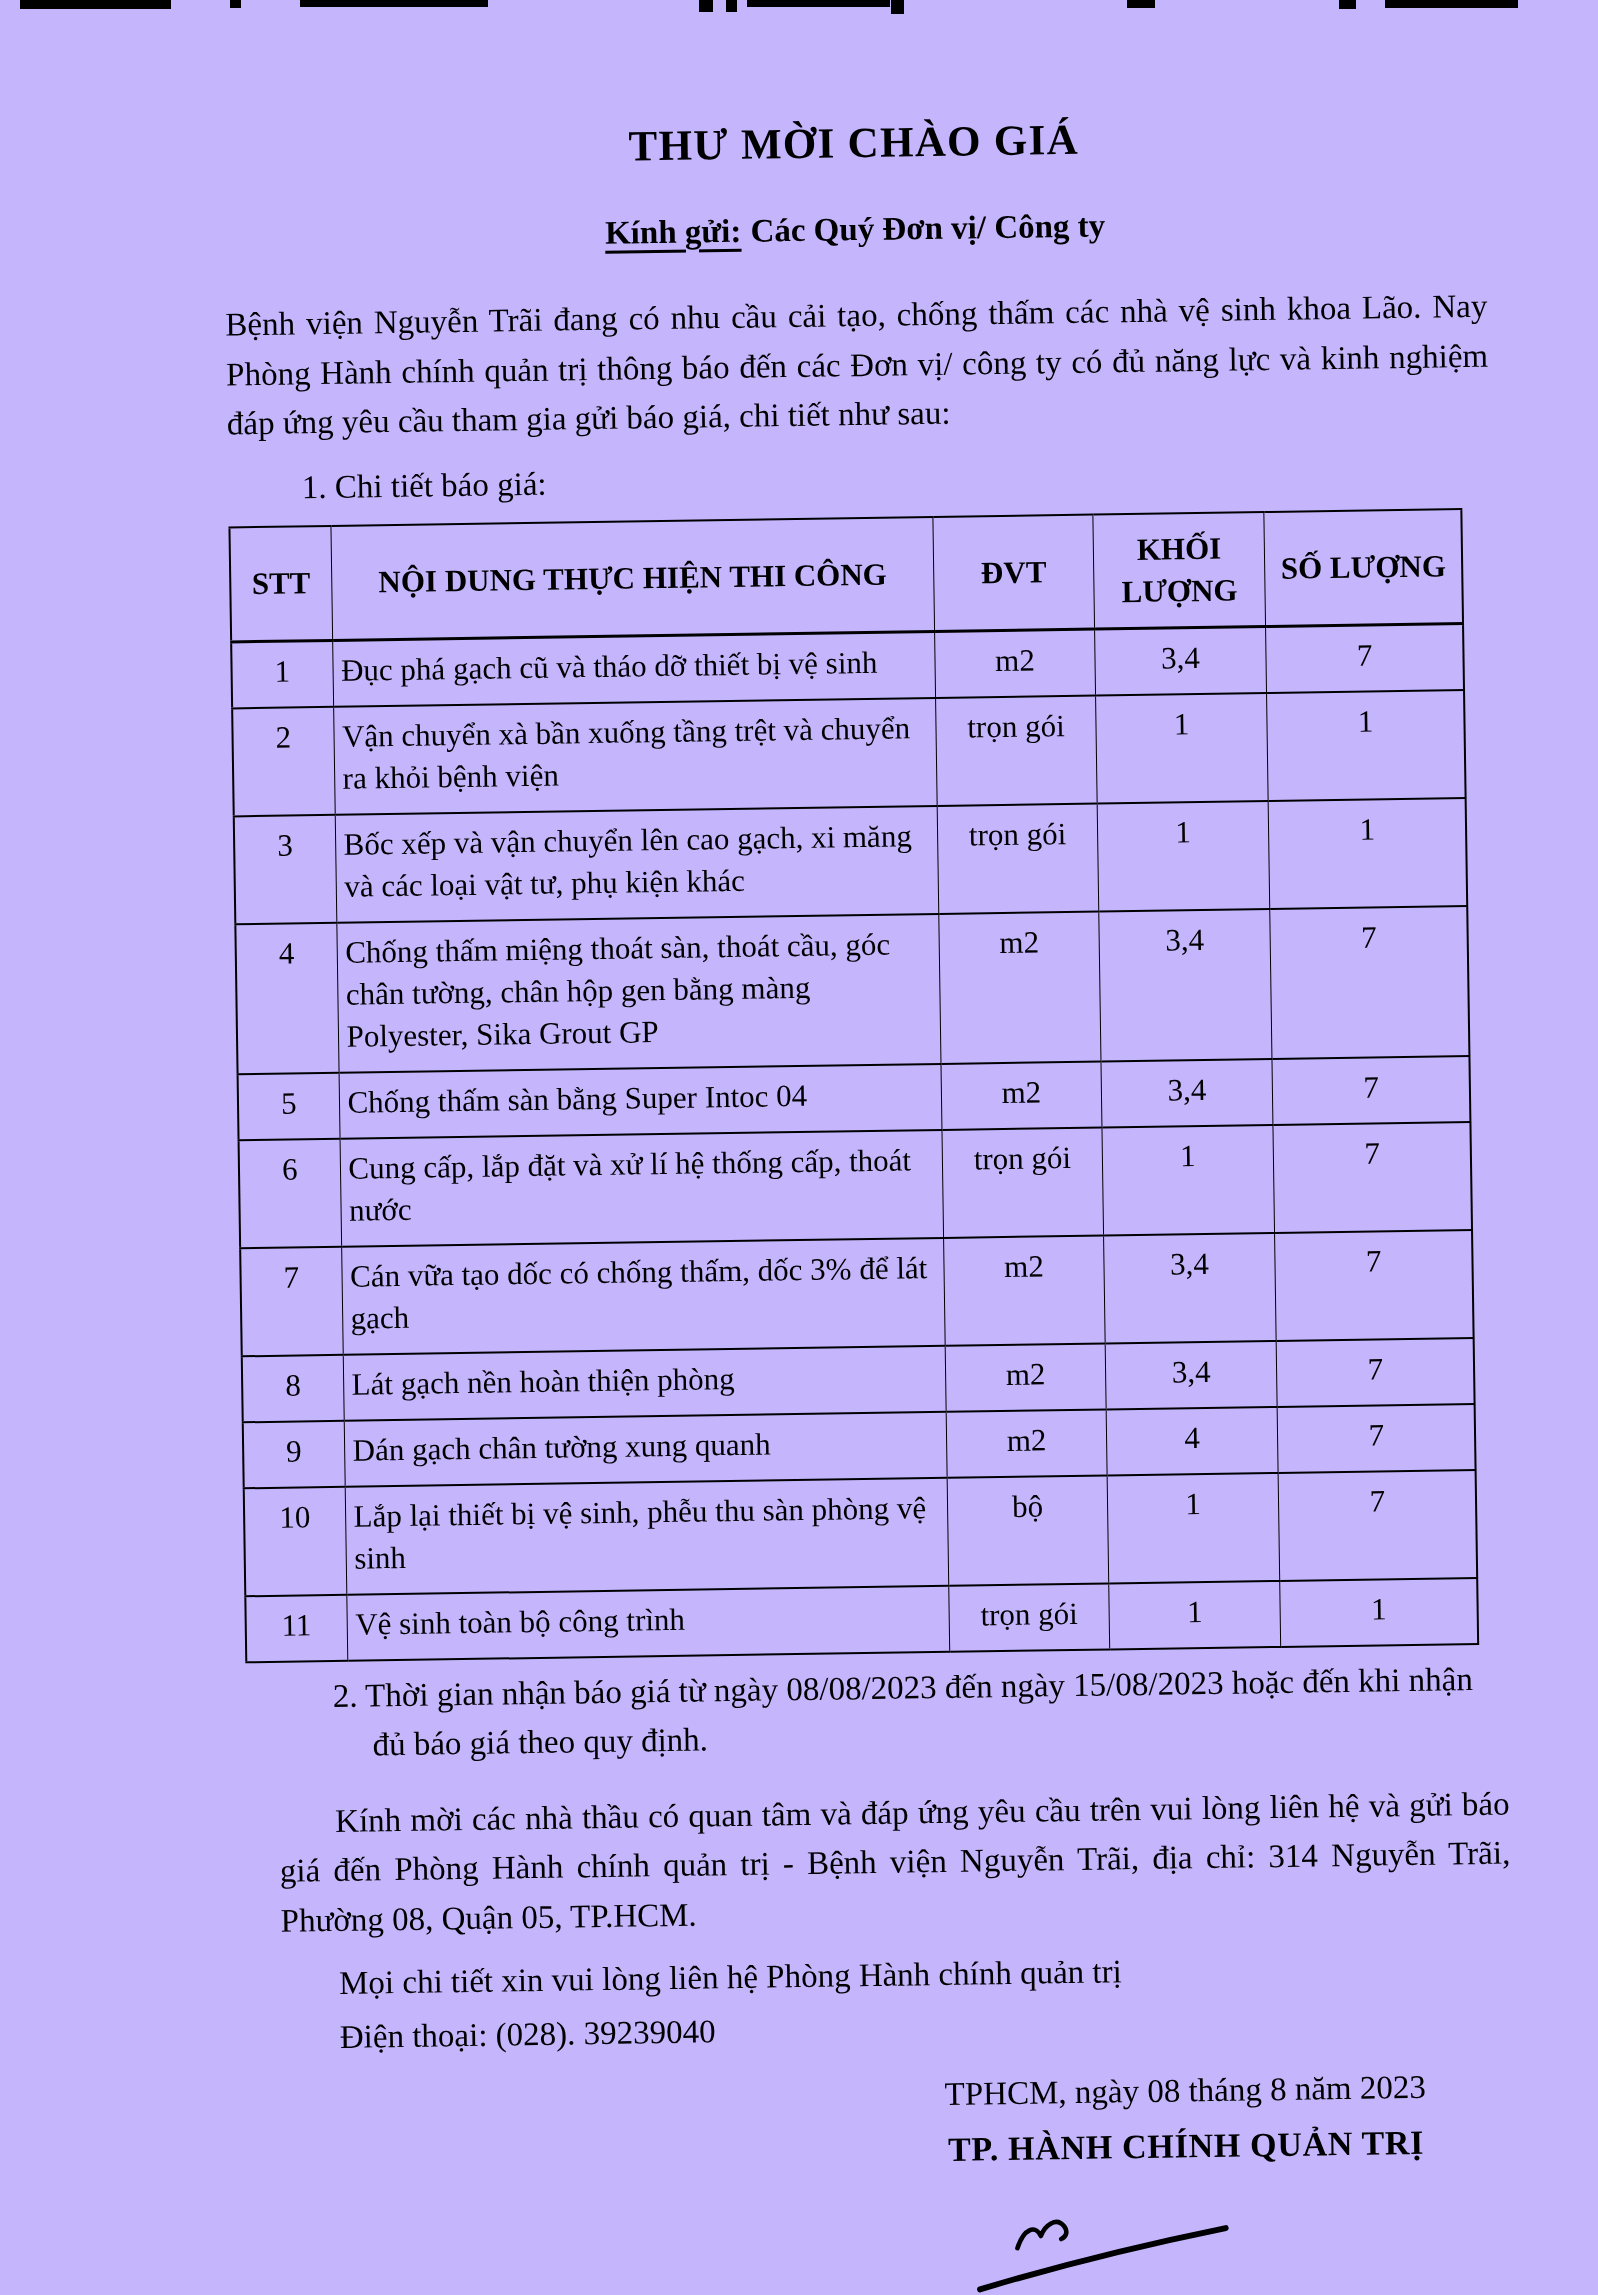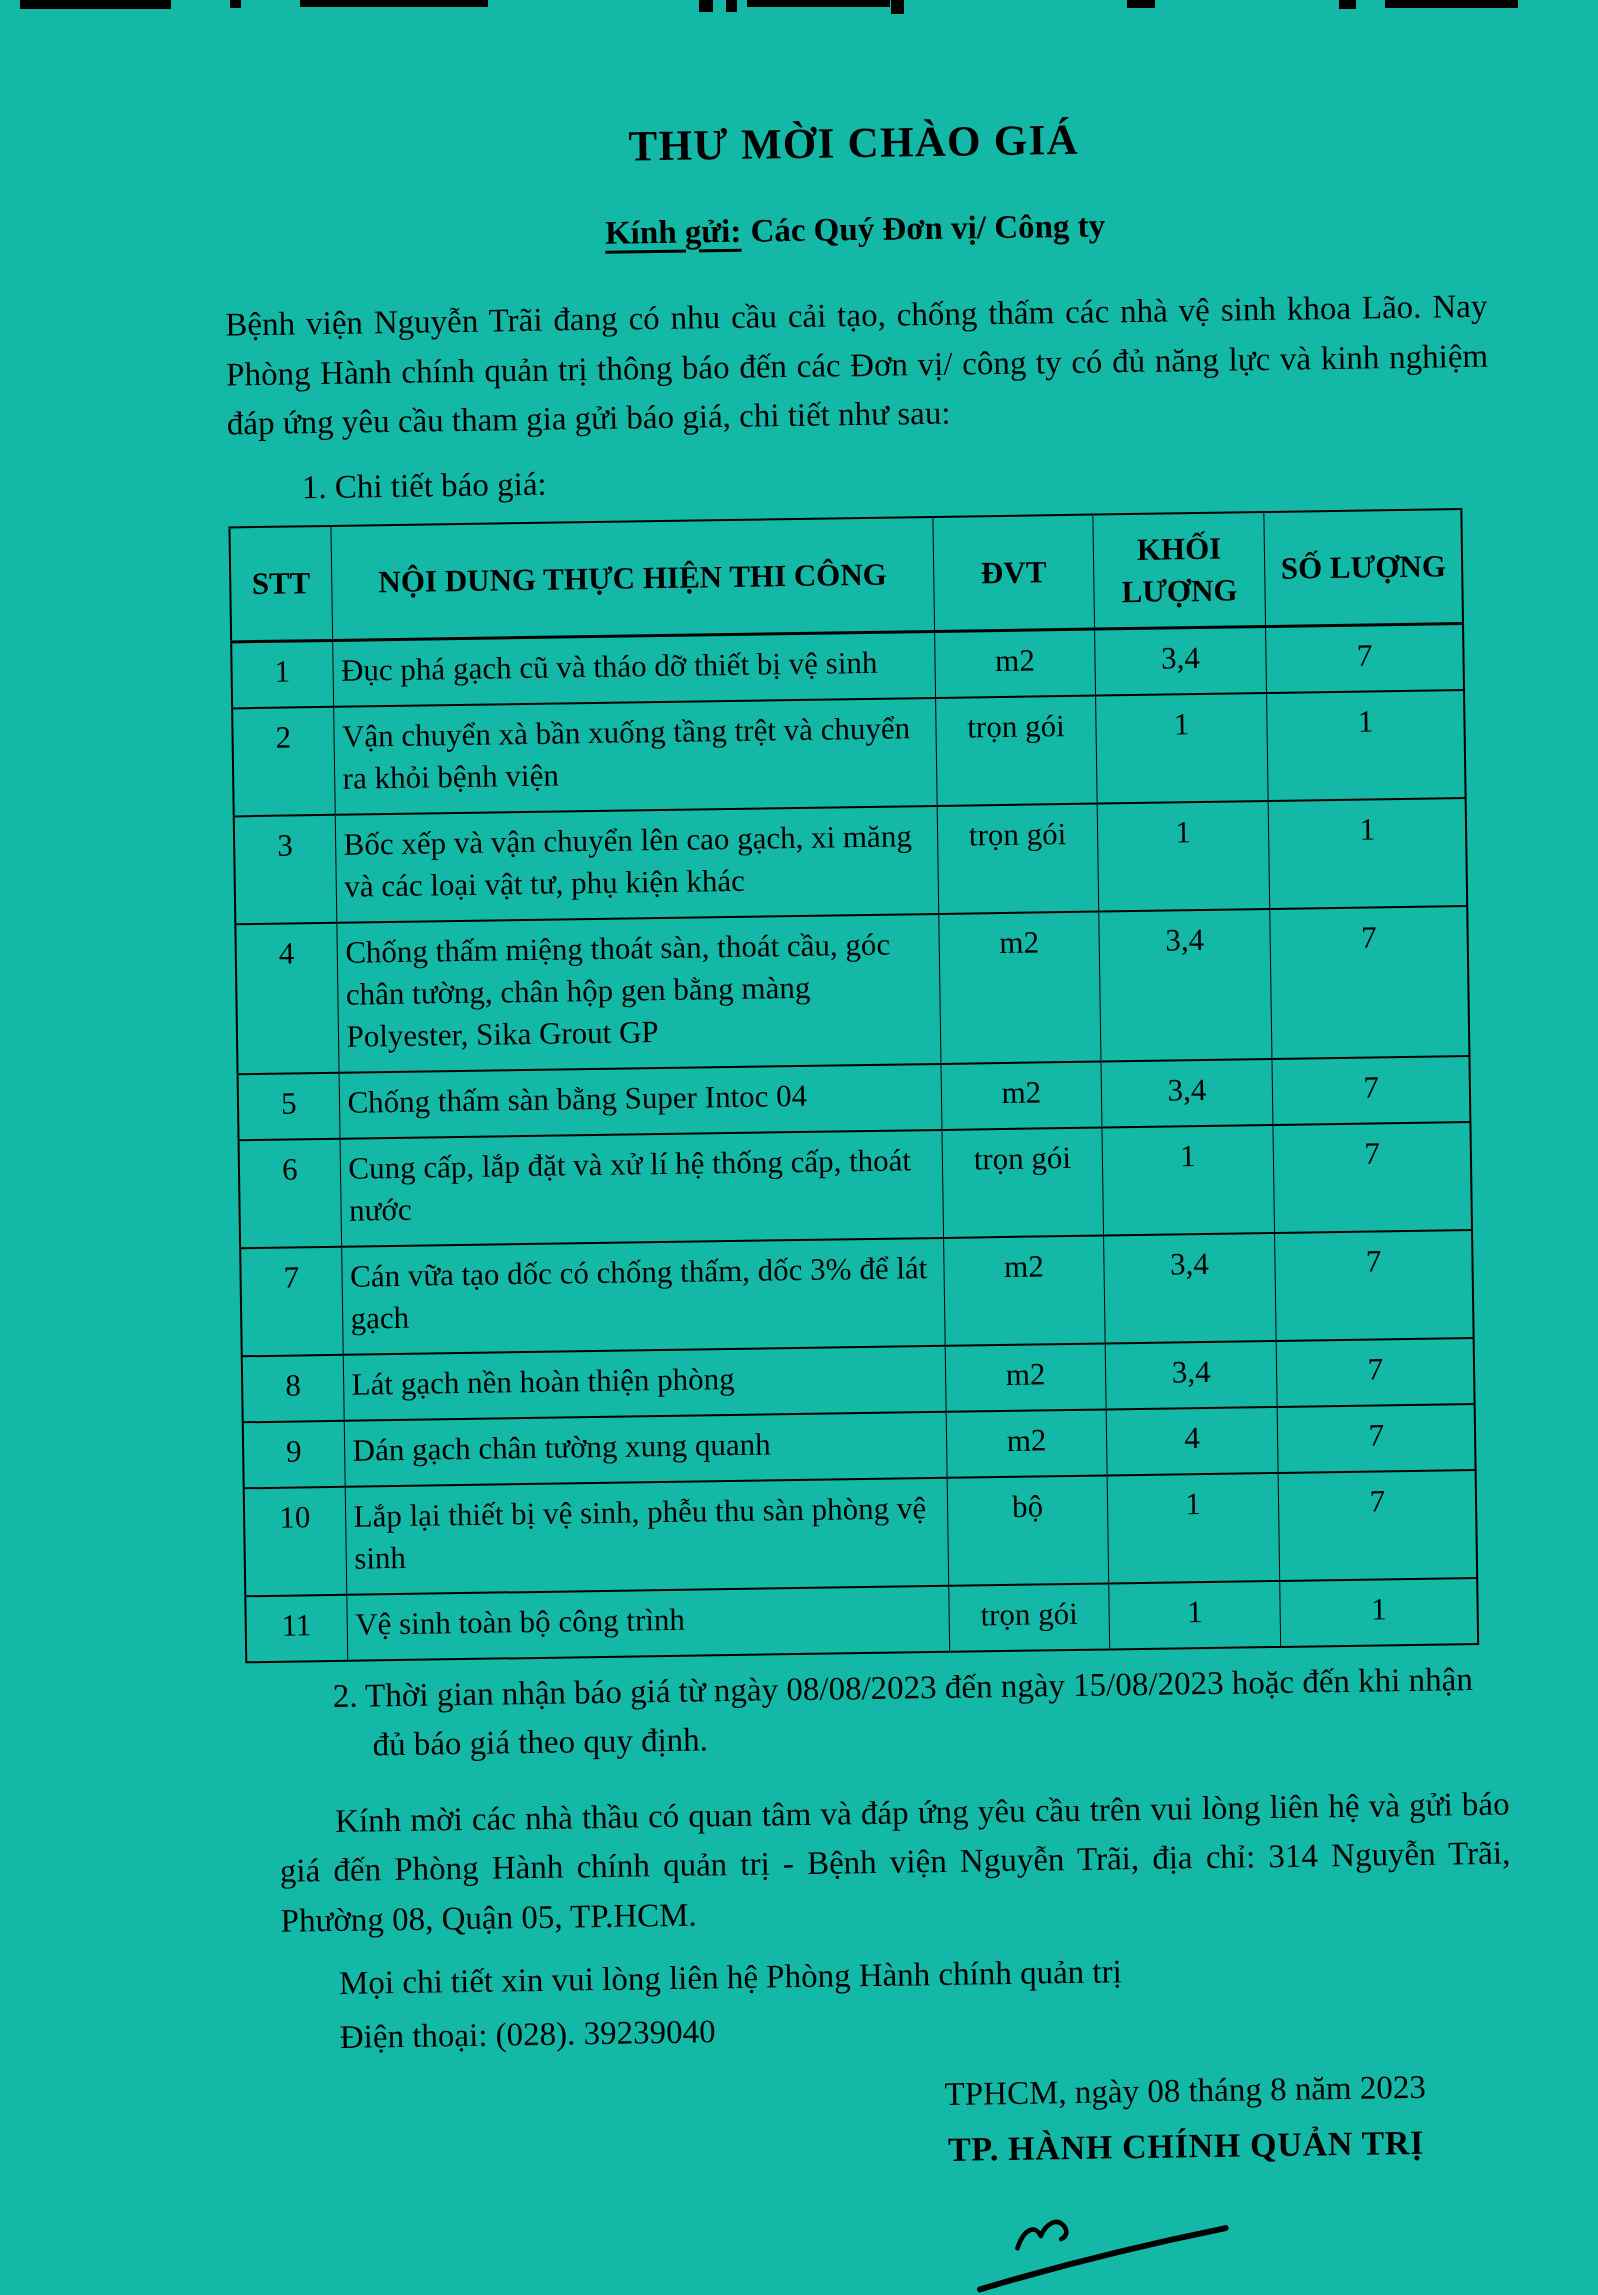--- a/index.html
+++ b/index.html
@@ -1,19 +1,19 @@
 <!DOCTYPE html>
 <html style="font-size:10.5px"><head>
 <meta charset="utf-8">
 <style>
   html,body{margin:0;padding:0;background:#e8e8e8;}
   .page{
     position:relative;
     width:1598px;height:2295px;
-    background:#14b8a6;
+    background:#c4b5fd;
     overflow:hidden;
     font-family:"Liberation Serif","DejaVu Serif",serif;
     color:#000;
   }
   
   .artifacts{position:absolute;top:0;left:0;width:100%;height:26px;z-index:5;}
   .artifacts span{position:absolute;top:0;background:#000;display:block;}
   
   .sheet{
     position:absolute;top:0;left:0;width:1598px;height:2295px;

